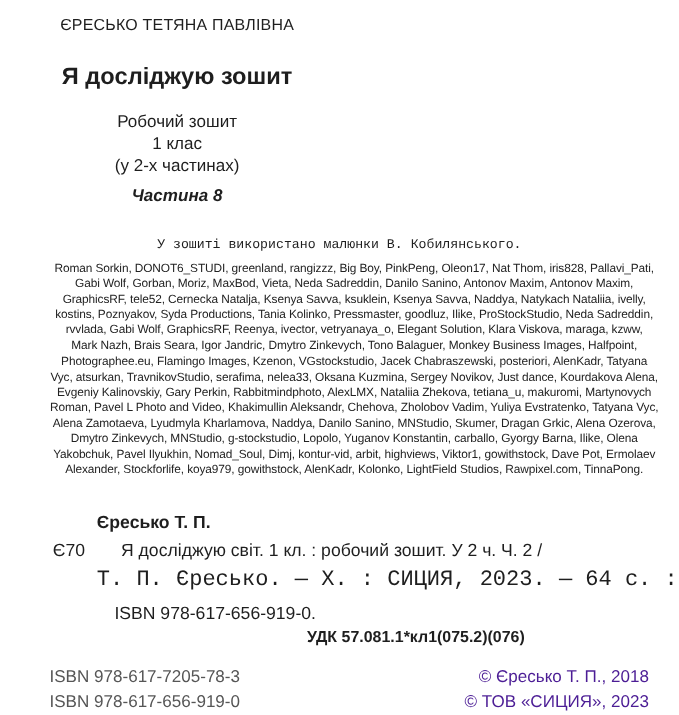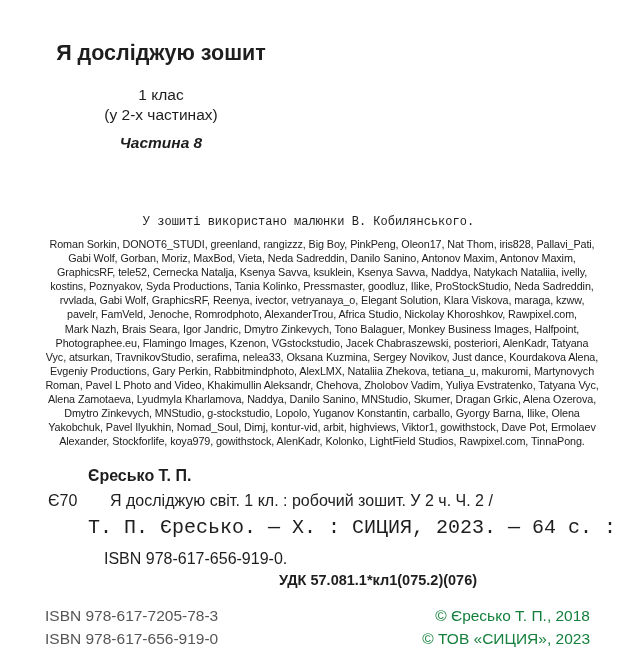--- a/index.html
+++ b/index.html
@@ -28,50 +28,51 @@
   
   .card-author { position: absolute; left: 88px; top: 467px; font-size: 16px; font-weight: 700; white-space: nowrap; }
   .card-code   { position: absolute; left: 48px; top: 492px; font-size: 16px; white-space: nowrap; }
   .card-desc1  { position: absolute; left: 110px; top: 492px; font-size: 16px; white-space: nowrap; text-align: center; }
   .card-desc2  { position: absolute; left: 88px; top: 516px; font-size: 20px; white-space: nowrap; font-family: Liberation Mono, monospace; }
   .card-isbn   { position: absolute; left: 104px; top: 550px; font-size: 16px; white-space: nowrap; }
   .card-udc    { position: absolute; left: 279px; top: 572px; font-size: 14.5px; font-weight: 700; white-space: nowrap; }
 
   
   .footer-left  { position: absolute; left: 45px; top: 605px; font-size: 15.5px; line-height: 22.5px; color: #565656; }
-  .footer-right { position: absolute; right: 27px; top: 605px; font-size: 15.5px; line-height: 22.5px; text-align: right; color: #15803d; }
+  .footer-right { position: absolute; right: 27px; top: 605px; font-size: 15.5px; line-height: 22.5px; text-align: right; color: #4c1d95; }
   .footer-left div, .footer-right div { white-space: nowrap; text-align: right; }
 </style>
 </head>
 <body>
 
 <main>
 
   <section class="masthead">
+    <div class="author-caps">ЄРЕСЬКО ТЕТЯНА ПАВЛІВНА</div>
     <div class="book-title">Я досліджую зошит</div>
     <div class="subtitles">
+      <div>Робочий зошит</div>
       <div>1 клас</div>
       <div>(у 2-х частинах)</div>
     </div>
     <div class="edition">Частина 8</div>
   </section>
 
   <section class="credits">
     <div class="credit-note">У зошиті використано малюнки В. Кобилянського.</div>
     <div class="contributors">
       <div class="contrib-line">Roman Sorkin, DONOT6_STUDI, greenland, rangizzz, Big Boy, PinkPeng, Oleon17, Nat Thom, iris828, Pallavi_Pati,</div>
       <div class="contrib-line">Gabi Wolf, Gorban, Moriz, MaxBod, Vieta, Neda Sadreddin, Danilo Sanino, Antonov Maxim, Antonov Maxim,</div>
       <div class="contrib-line">GraphicsRF, tele52, Cernecka Natalja, Ksenya Savva, ksuklein, Ksenya Savva, Naddya, Natykach Nataliia, ivelly,</div>
       <div class="contrib-line">kostins, Poznyakov, Syda Productions, Tania Kolinko, Pressmaster, goodluz, Ilike, ProStockStudio, Neda Sadreddin,</div>
       <div class="contrib-line">rvvlada, Gabi Wolf, GraphicsRF, Reenya, ivector, vetryanaya_o, Elegant Solution, Klara Viskova, maraga, kzww,</div>
-      <div class="contrib-line">pavelr, FamVeld, Jenoche, Romrodphoto, AlexanderTrou, Africa Studio, Nickolay Khoroshkov, Rawpixel.com,</div>
       <div class="contrib-line">Mark Nazh, Brais Seara, Igor Jandric, Dmytro Zinkevych, Tono Balaguer, Monkey Business Images, Halfpoint,</div>
       <div class="contrib-line">Photographee.eu, Flamingo Images, Kzenon, VGstockstudio, Jacek Chabraszewski, posteriori, AlenKadr, Tatyana</div>
       <div class="contrib-line">Vyc, atsurkan, TravnikovStudio, serafima, nelea33, Oksana Kuzmina, Sergey Novikov, Just dance, Kourdakova Alena,</div>
-      <div class="contrib-line">Evgeniy Productions, Gary Perkin, Rabbitmindphoto, AlexLMX, Nataliia Zhekova, tetiana_u, makuromi, Martynovych</div>
+      <div class="contrib-line">Evgeniy Kalinovskiy, Gary Perkin, Rabbitmindphoto, AlexLMX, Nataliia Zhekova, tetiana_u, makuromi, Martynovych</div>
       <div class="contrib-line">Roman, Pavel L Photo and Video, Khakimullin Aleksandr, Chehova, Zholobov Vadim, Yuliya Evstratenko, Tatyana Vyc,</div>
       <div class="contrib-line">Alena Zamotaeva, Lyudmyla Kharlamova, Naddya, Danilo Sanino, MNStudio, Skumer, Dragan Grkic, Alena Ozerova,</div>
       <div class="contrib-line">Dmytro Zinkevych, MNStudio, g-stockstudio, Lopolo, Yuganov Konstantin, carballo, Gyorgy Barna, Ilike, Olena</div>
       <div class="contrib-line">Yakobchuk, Pavel Ilyukhin, Nomad_Soul, Dimj, kontur-vid, arbit, highviews, Viktor1, gowithstock, Dave Pot, Ermolaev</div>
       <div class="contrib-line">Alexander, Stockforlife, koya979, gowithstock, AlenKadr, Kolonko, LightField Studios, Rawpixel.com, TinnaPong.</div>
     </div>
   </section>
 
   <section>
     <div class="card-author">Єресько Т. П.</div>

